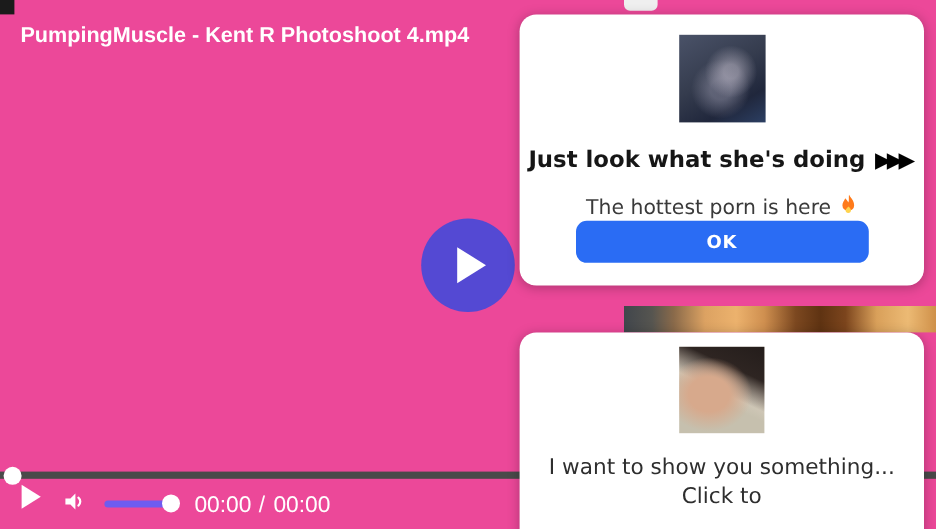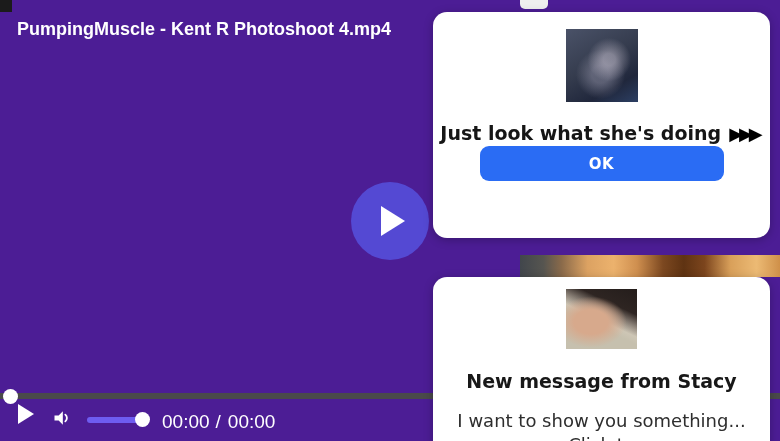--- a/index.html
+++ b/index.html
@@ -1,16 +1,16 @@
 <!DOCTYPE html>
 <html><head>
 <meta charset="utf-8">
 <style>
   html,body{margin:0;padding:0;background:#000;}
-  #app{position:relative;width:780px;height:441px;background:#4c1d95;overflow:hidden;
+  #app{position:relative;width:780px;height:441px;background:#ec4899;overflow:hidden;
        font-family:"DejaVu Sans",sans-serif;}
 
   
   .corner-square{position:absolute;left:0;top:0;width:12px;height:12px;background:#1b1b1b;}
   .video-title{position:absolute;left:17px;top:17px;width:520px;color:#fff;
        font-family:"Liberation Sans",sans-serif;font-weight:bold;font-size:18px;line-height:24px;
        white-space:nowrap;z-index:1;}
   .big-play{position:absolute;left:351px;top:182px;width:78px;height:78px;border-radius:50%;
        background:#5449d3;z-index:2;cursor:pointer;}
   .big-play-tri{position:absolute;left:30px;top:24px;width:0;height:0;
@@ -101,22 +101,27 @@
     </div>
   </div>
 
   <div class="notch"></div>
 
   <div class="popup popup-offer">
     <div class="thumb1"></div>
     <div class="popup-heading">
       <span>Just look what she's doing</span><span class="arrows">▶▶▶</span>
     </div>
+    <div class="popup-sub">
+      <span>The hottest porn is here</span><svg class="fire" width="16" height="18" viewBox="0 0 15 18">
+        <path d="M8 0 C9.2 3 12.3 4.6 12.3 9 A4.9 4.9 0 0 1 2.5 9 C2.5 6.4 4.2 5.3 4.8 3.2 C5.9 4.6 6.8 5.2 7.4 6.8 C8.3 5 7.6 2.6 8 0 Z" fill="#ff7a1a"></path>
+        <path d="M7.4 10 C8.6 11 9.6 11.7 9.6 13.3 A2.2 2.2 0 0 1 5.2 13.3 C5.2 11.9 6.6 11.4 7.4 10 Z" fill="#ffd34d"></path>
+      </svg>
+    </div>
     <button class="ok-btn">OK</button>
   </div>
 
   <div class="popup popup-message">
     <div class="thumb2"></div>
-    <div class="msg-heading">New message from Stacy</div>
     <div class="msg-body">I want to show you something... Click to</div>
   </div>
 
 </div>
 
 </body></html>

